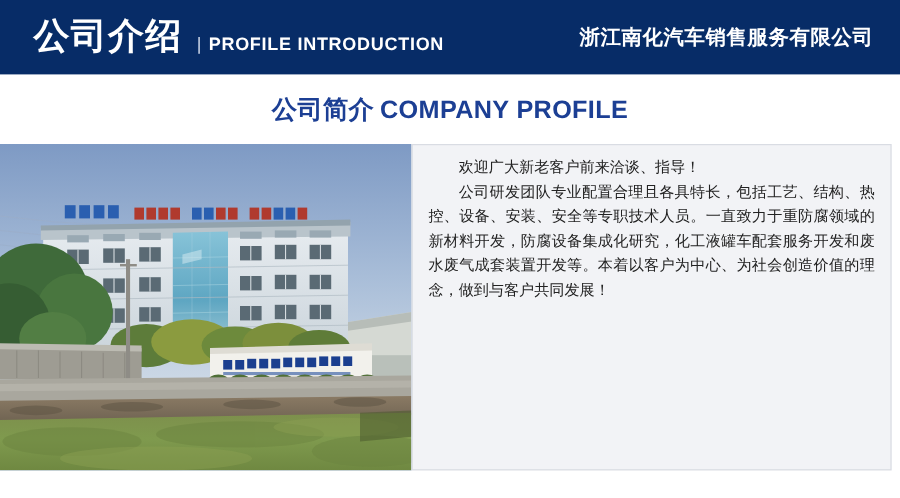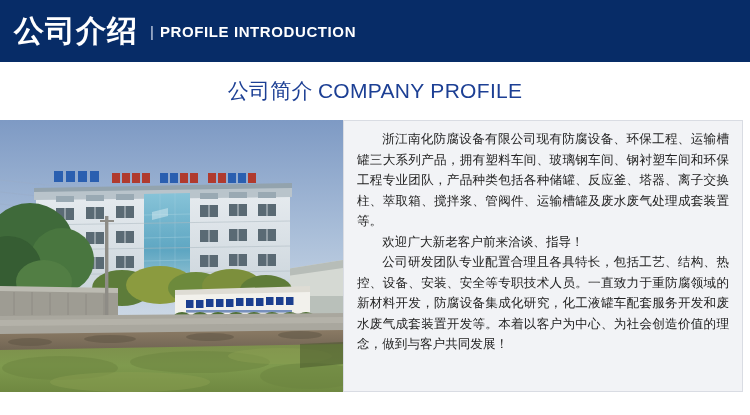--- a/index.html
+++ b/index.html
@@ -10,21 +10,21 @@
     overflow: hidden;
   }
   #page { position: relative; width: 750px; height: 415px; background:#fff; }
 
   
   .header-bar {
     position: absolute; left:0; top:0; width:750px; height:62px;
     background: #072c67;
     display:flex; align-items:center;
   }
-  .header-left { display:flex; align-items:center; padding-left:14px; }
+  .header-left { display:flex; align-items:flex-end; padding-left:28px; }
   .header-cn {
     color:#ffffff; font-size:30px; font-weight:bold; letter-spacing:1px;
     line-height:1;
   }
   .header-divider {
     color:#cfd9ea; font-size:15px; margin:0 6px 0 12px; font-weight:300;
   }
   .header-en {
     color:#ffffff; font-size:15px; font-weight:bold; letter-spacing:.6px;
   }
@@ -32,21 +32,21 @@
     position:absolute; right:22px; top:50%; transform:translateY(-50%);
     color:#ffffff; font-size:17px; font-weight:bold; letter-spacing:.5px;
   }
 
   
   .section-title-wrap {
     position:absolute; left:0; top:62px; width:750px; height:58px;
     display:flex; align-items:center; justify-content:center;
   }
   .section-title {
-    color:#1c3f94; font-size:21px; font-weight:normal; letter-spacing:.3px;
+    color:#1c3f94; font-size:21px; font-weight:bold; letter-spacing:.3px;
   }
   .section-title .cn { margin-right:5px; }
 
   
   .content { position:absolute; left:0; top:120px; width:750px; height:272px; }
 
   
   .photo {
     position:absolute; left:0; top:0; width:343px; height:272px;
     overflow:hidden; background:#8ea7c9;
@@ -71,20 +71,21 @@
 <body>
 
 <div id="page">
 
   <div class="header-bar">
     <div class="header-left">
       <span class="header-cn">公司介绍</span>
       <span class="header-divider">|</span>
       <span class="header-en">PROFILE INTRODUCTION</span>
     </div>
+    <div class="header-right">浙江南化汽车销售服务有限公司</div>
   </div>
 
   <div class="section-title-wrap">
     <div class="section-title">
       <span class="cn">公司简介</span><span class="en">COMPANY PROFILE</span>
     </div>
   </div>
 
   <div class="content">
 
@@ -302,19 +303,18 @@
         <g fill="#8ca052" opacity=".45">
           <ellipse cx="130" cy="262" rx="80" ry="10"></ellipse>
           <ellipse cx="280" cy="236" rx="52" ry="8"></ellipse>
         </g>
 
         <polygon points="300,224 343,222 343,244 300,248" fill="#4a5a2e" opacity=".55"></polygon>
       </svg>
     </div>
 
     <div class="text-panel">
-      <p class="para">浙江南化防腐设备有限公司现有防腐设备、环保工程、运输槽罐三大系列产品，拥有塑料车间、玻璃钢车间、钢衬塑车间和环保工程专业团队，产品种类包括各种储罐、反应釜、塔器、离子交换柱、萃取箱、搅拌浆、管阀件、运输槽罐及废水废气处理成套装置等。</p>
       <p class="para">欢迎广大新老客户前来洽谈、指导！</p>
       <p class="para">公司研发团队专业配置合理且各具特长，包括工艺、结构、热控、设备、安装、安全等专职技术人员。一直致力于重防腐领域的新材料开发，防腐设备集成化研究，化工液罐车配套服务开发和废水废气成套装置开发等。本着以客户为中心、为社会创造价值的理念，做到与客户共同发展！</p>
     </div>
 
   </div>
 </div>
 
 </body></html>

